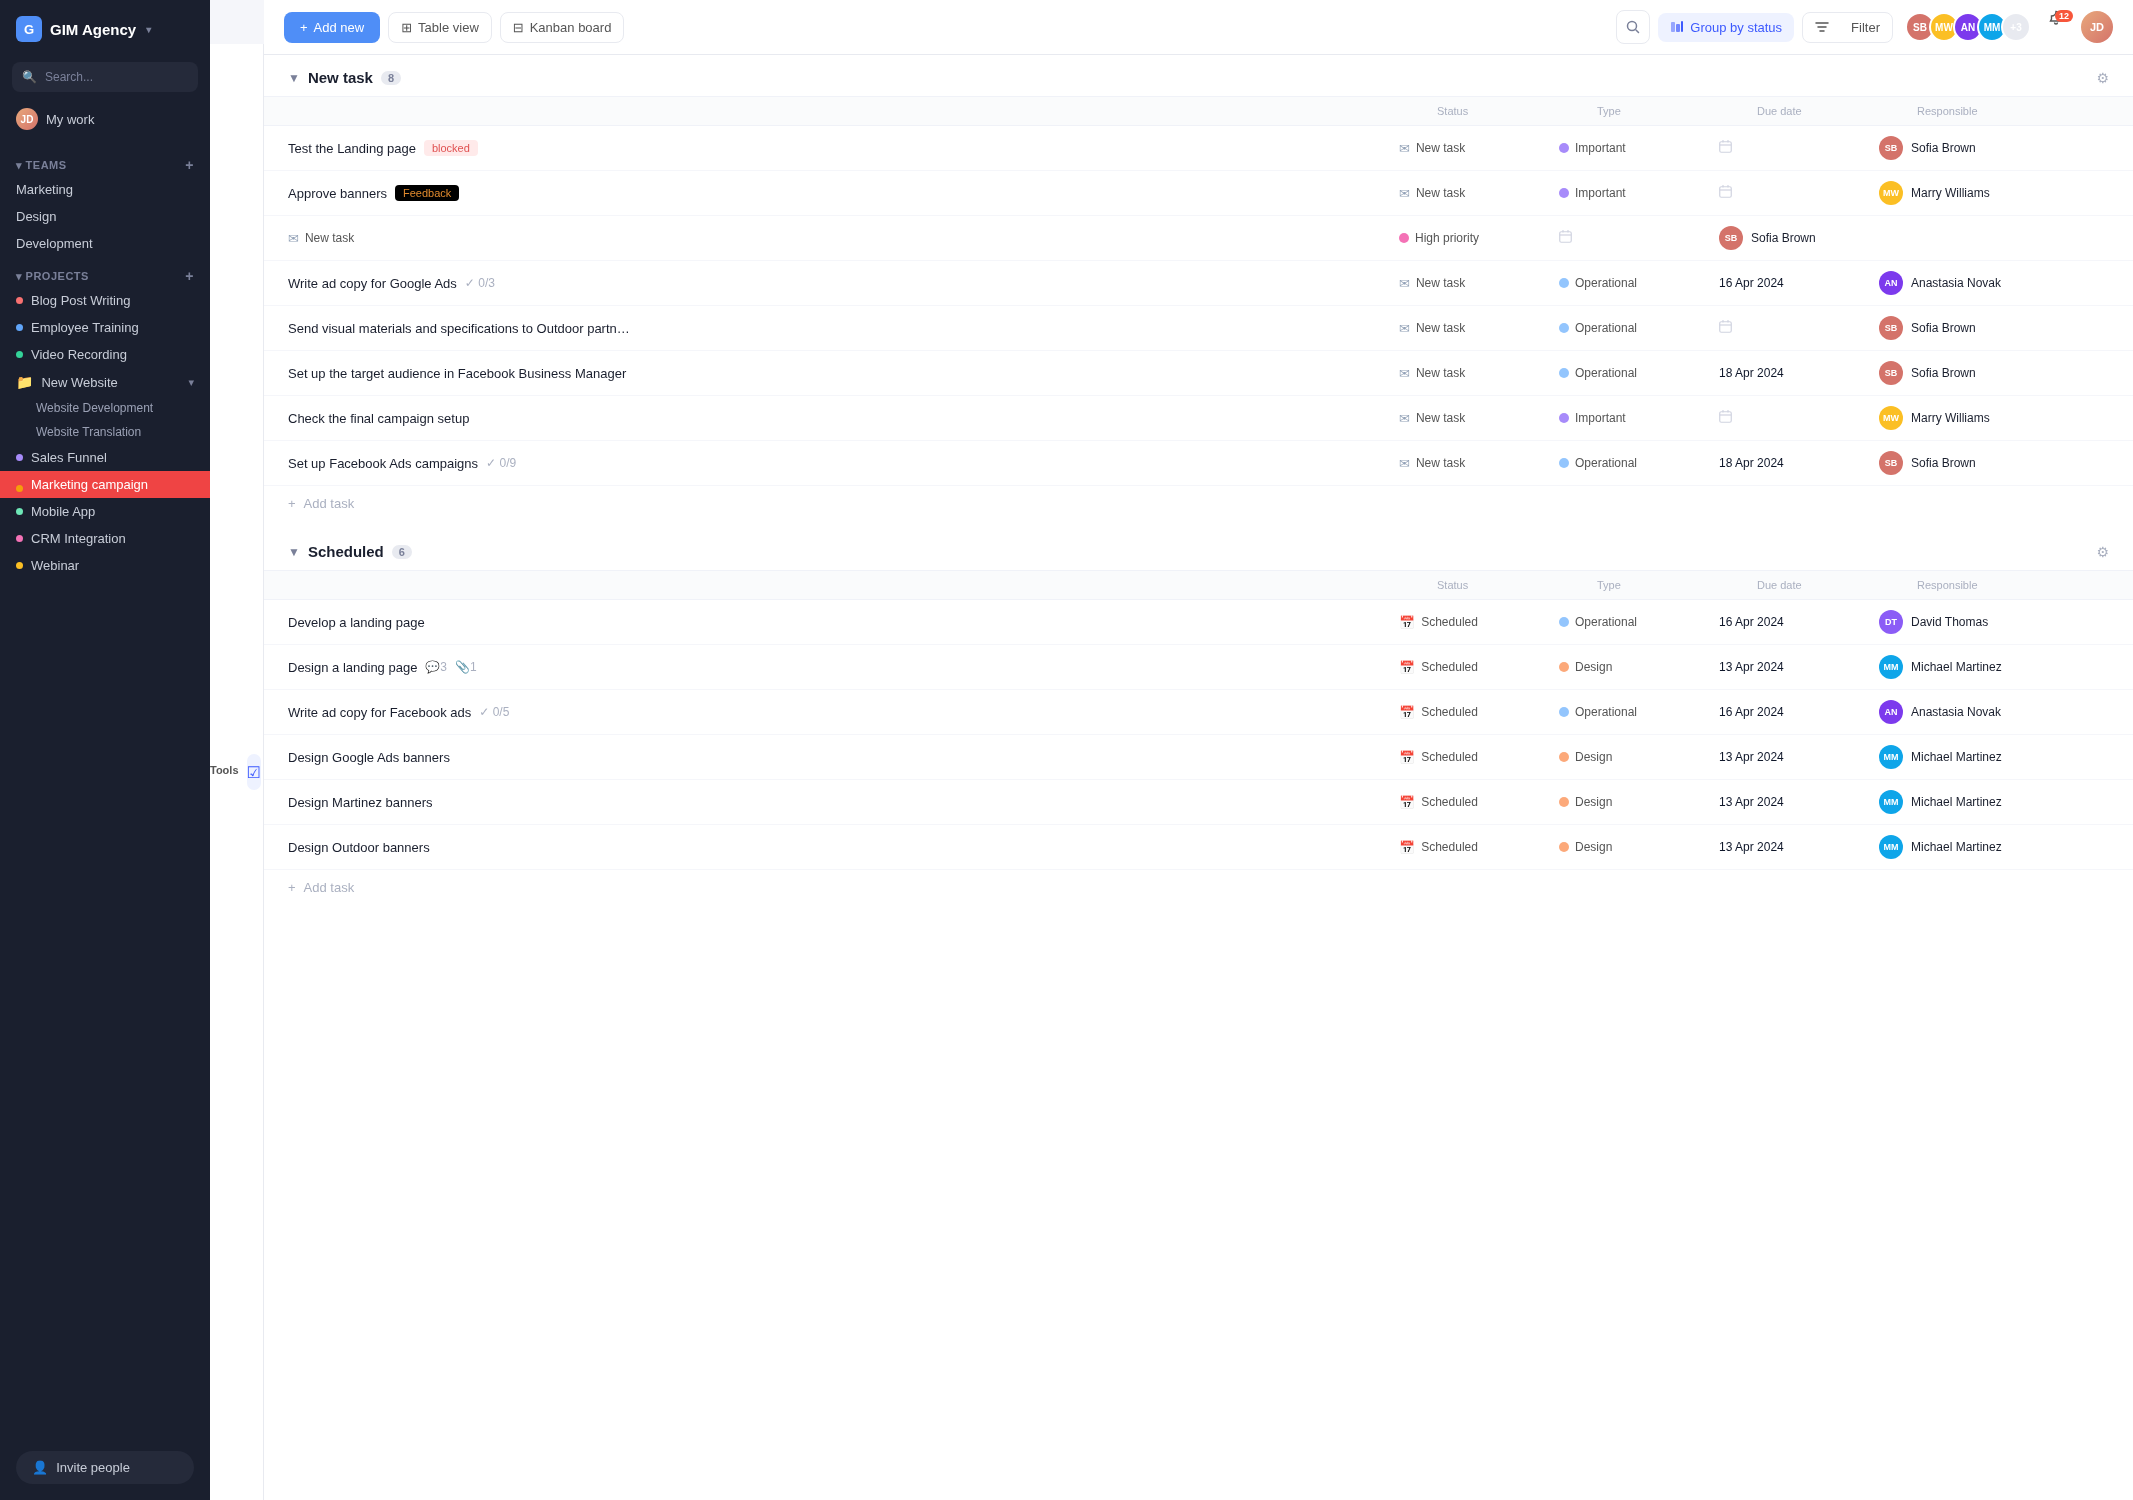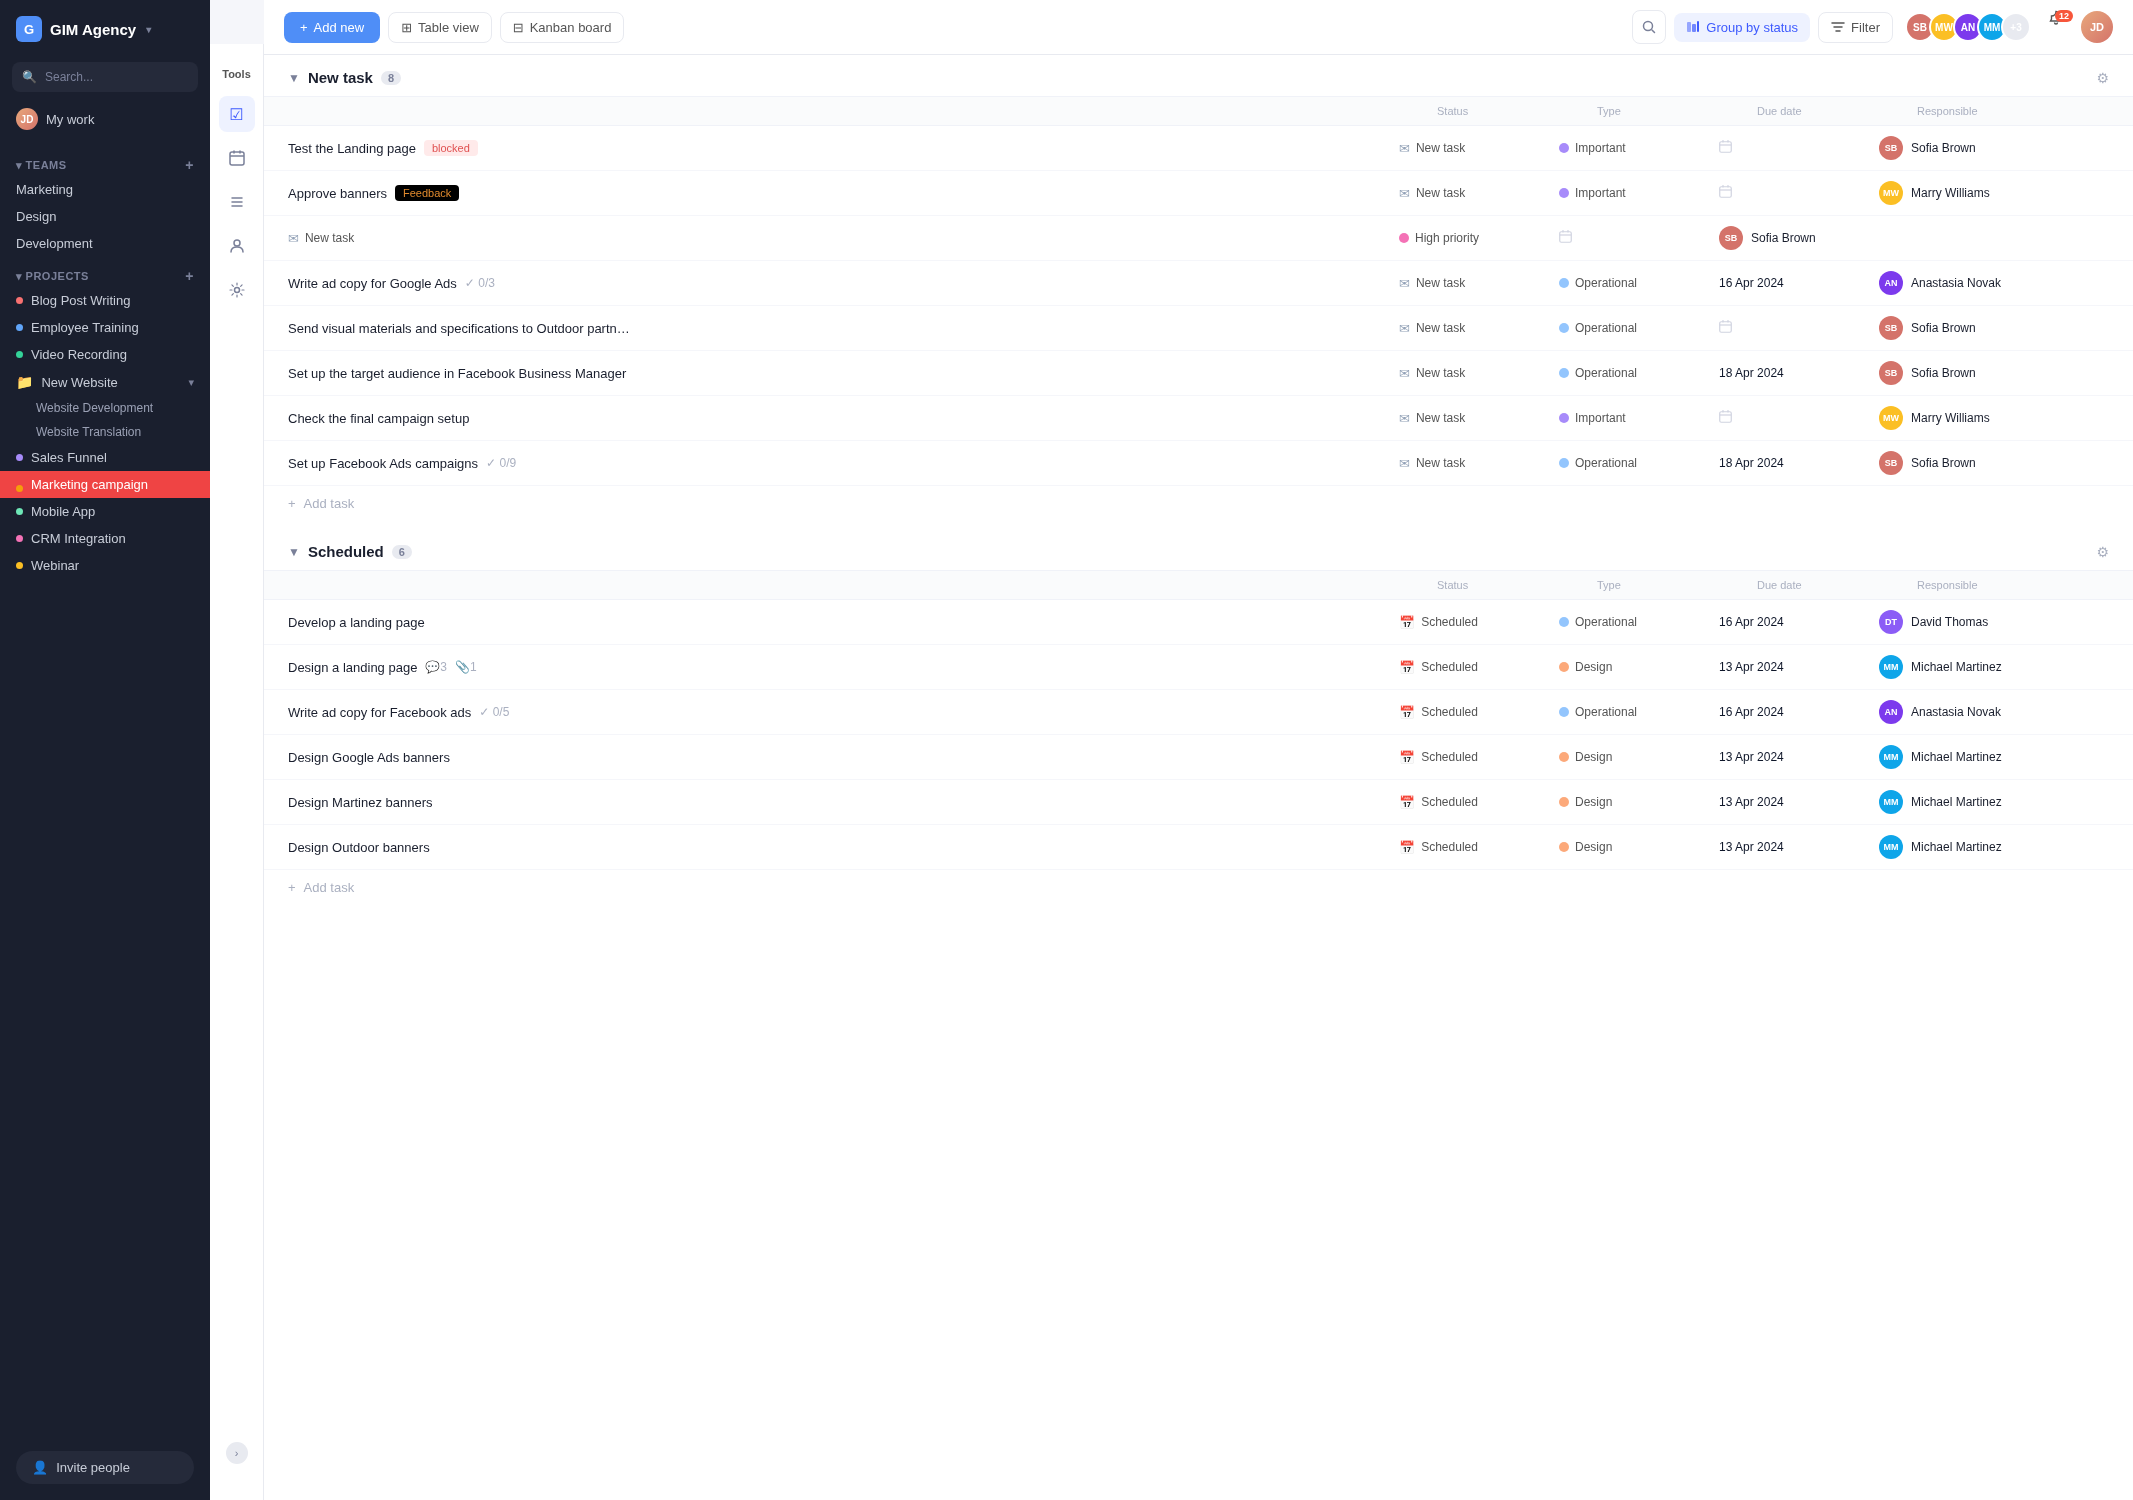--- a/index.html
+++ b/index.html
@@ -118,21 +118,21 @@
       cursor: pointer;
       width: 100%;
     }
 
     
     #tools-sidebar {
       width: 54px;
       background: #fff;
       border-right: 1px solid #e8eaf0;
       display: flex;
-      flex-direction: column;
+      flex-direction: row;
       align-items: center;
       padding: 20px 0;
       gap: 8px;
       margin-top: 44px;
     }
     .tool-item {
       width: 36px; height: 36px;
       border-radius: 8px;
       display: flex; align-items: center; justify-content: center;
       cursor: pointer;
@@ -194,21 +194,21 @@
       background: #eef2ff;
       border: none;
       border-radius: 8px;
       padding: 7px 12px;
       font-size: 13px;
       color: #3d5afe;
       cursor: pointer;
       font-weight: 500;
     }
     .filter-btn {
-      display: flex; align-items: center; gap: 6px;
+      display: flex; align-items: center; gap: 22px;
       background: none;
       border: 1px solid #e8eaf0;
       border-radius: 8px;
       padding: 7px 12px;
       font-size: 13px;
       color: #555;
       cursor: pointer;
     }
     .avatar-stack { display: flex; align-items: center; margin-left: 4px; }
     .avatar-stack .av {

